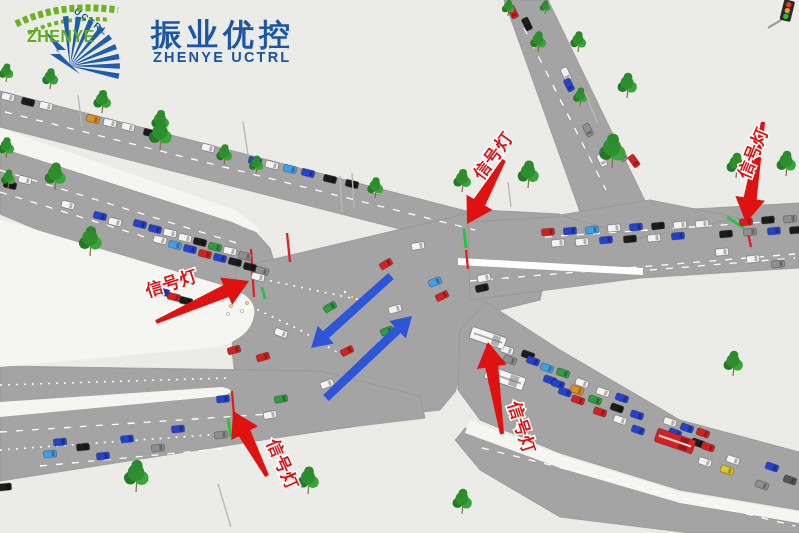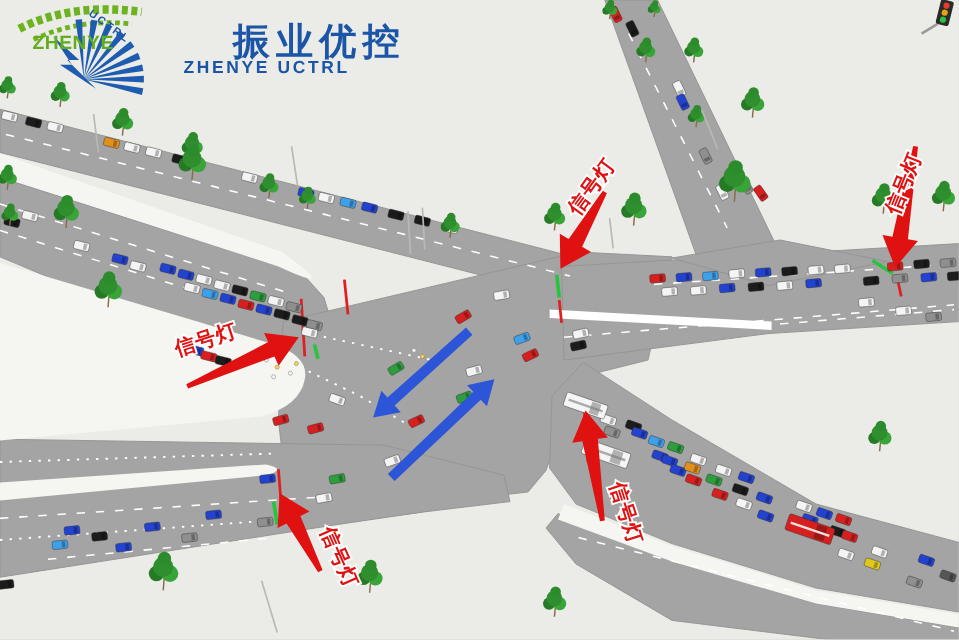--- a/index.html
+++ b/index.html
@@ -7,21 +7,21 @@
          font-family:"Liberation Sans",sans-serif;}
   .stage svg{position:absolute;left:0;top:0;}
   svg text{font-family:"Liberation Sans",sans-serif;}
   .logo{position:absolute;left:0;top:0;width:330px;height:80px;}
   .logo-mark{position:absolute;left:10px;top:2px;}
   .logo-zhenye{position:absolute;left:27px;top:28px;font-size:16px;font-weight:bold;
                color:#62ad1c;letter-spacing:0.5px;}
   .logo-uctrl{position:absolute;left:78px;top:6px;font-size:9px;font-weight:bold;
               color:#1b55a8;letter-spacing:2px;transform:rotate(36deg);transform-origin:left top;}
   .logo-cn{position:absolute;left:151px;top:14px;font-size:31px;font-weight:bold;
-           color:#1b55a8;letter-spacing:5px;white-space:nowrap;margin-left:43px;}
+           color:#1b55a8;letter-spacing:5px;white-space:nowrap;}
   .logo-en{position:absolute;left:153px;top:49px;font-size:14.5px;font-weight:bold;
            color:#1b55a8;letter-spacing:2.2px;white-space:nowrap;}
 </style>
 </head>
 <body>
 
 <div class="stage">
   <svg id="scene" width="799" height="533" viewBox="0 0 799 533">
       <polygon points="0,91 0,127 482,250 478,214" fill="#a4a4a4" stroke="#949494" stroke-width="0.8"></polygon>
       <polygon points="0,148 0,214 140,273 248,304 285,298 270,248 252,228" fill="#a4a4a4" stroke="#949494" stroke-width="0.8"></polygon>

